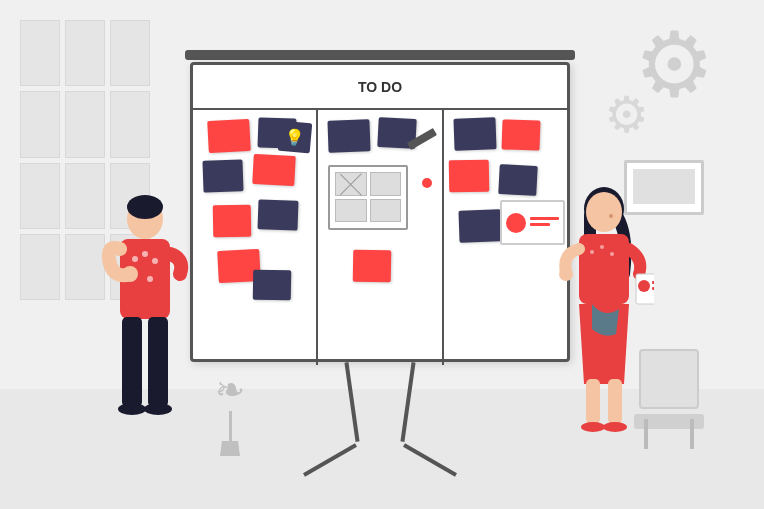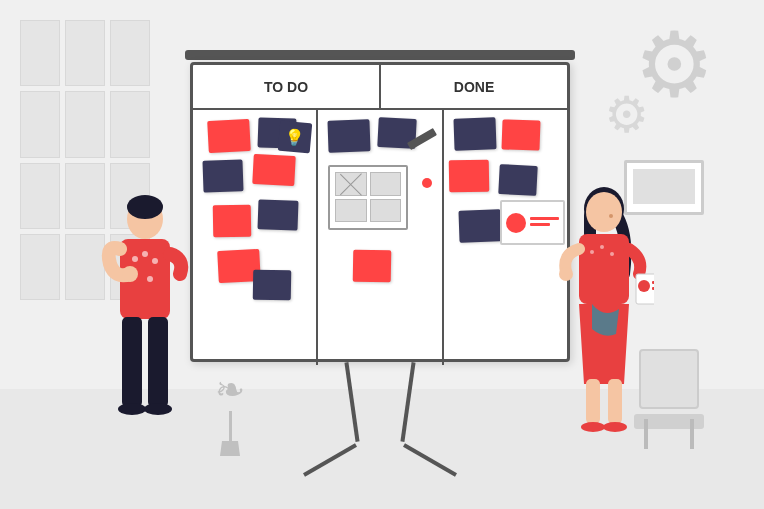--- a/index.html
+++ b/index.html
@@ -472,23 +472,20 @@
   </div>
 
   <div class="whiteboard-stand">
     <div class="wb-top-bar"></div>
 
     <div class="whiteboard">
 
       <div class="whiteboard-header">
         <div class="wb-col-header">
           <span>TO DO</span>
-        </div>
-        <div class="wb-col-header">
-          <span>DONE</span>
         </div>
       </div>
 
       <div class="wb-body">
 
         <div class="wb-col">
           <div class="sticky todo-s1"></div>
           <div class="sticky todo-s2"></div>
           <div class="sticky todo-s3"></div>
           <div class="sticky todo-s4"></div>

